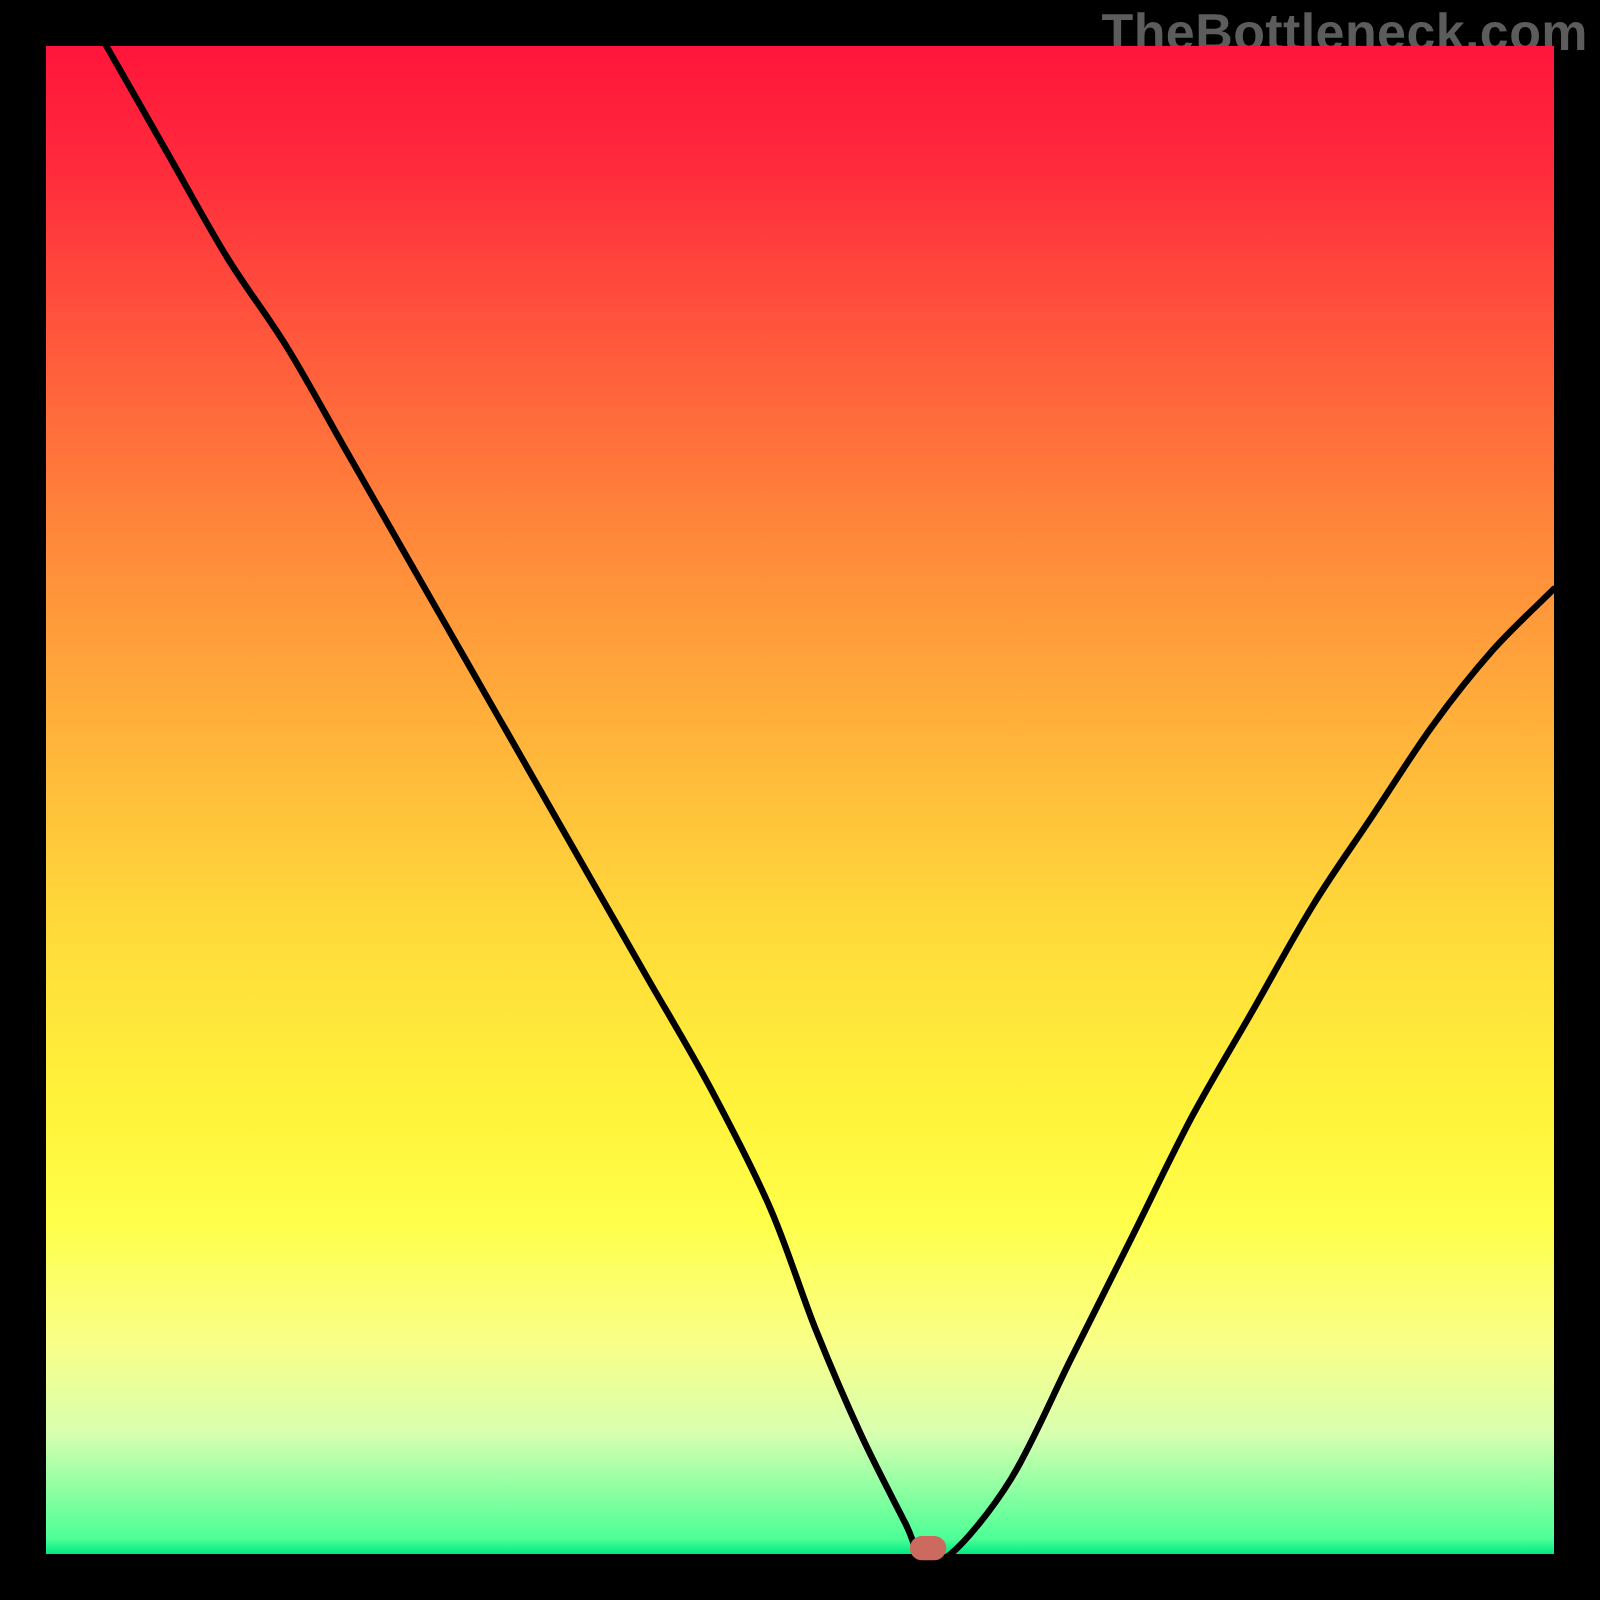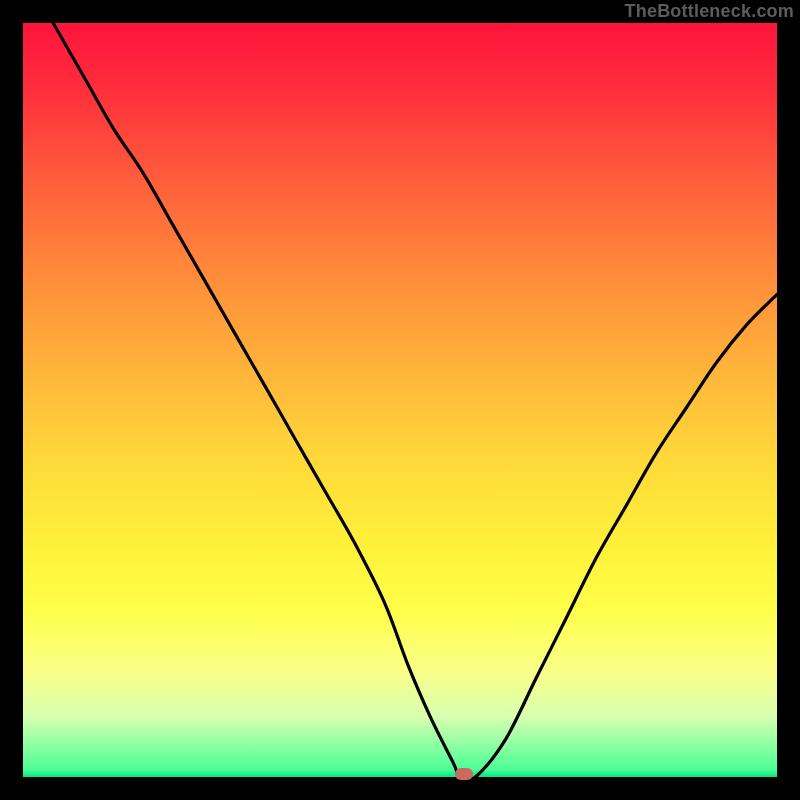--- a/index.html
+++ b/index.html
@@ -40,21 +40,21 @@
       #d8ffb0 92%,
       #4dff96 99%,
       #00e983 100%
     );
   }
   .attribution {
     position: absolute;
     top: 1px;
     right: 6px;
     color: #5c5c5c;
-    font-size: 18px;
+    font-size: 26px;
     font-weight: 600;
     letter-spacing: 0.2px;
   }
   svg.curve {
     position: absolute;
     left: 0;
     top: 0;
     width: 754px;
     height: 754px;
     overflow: visible;

